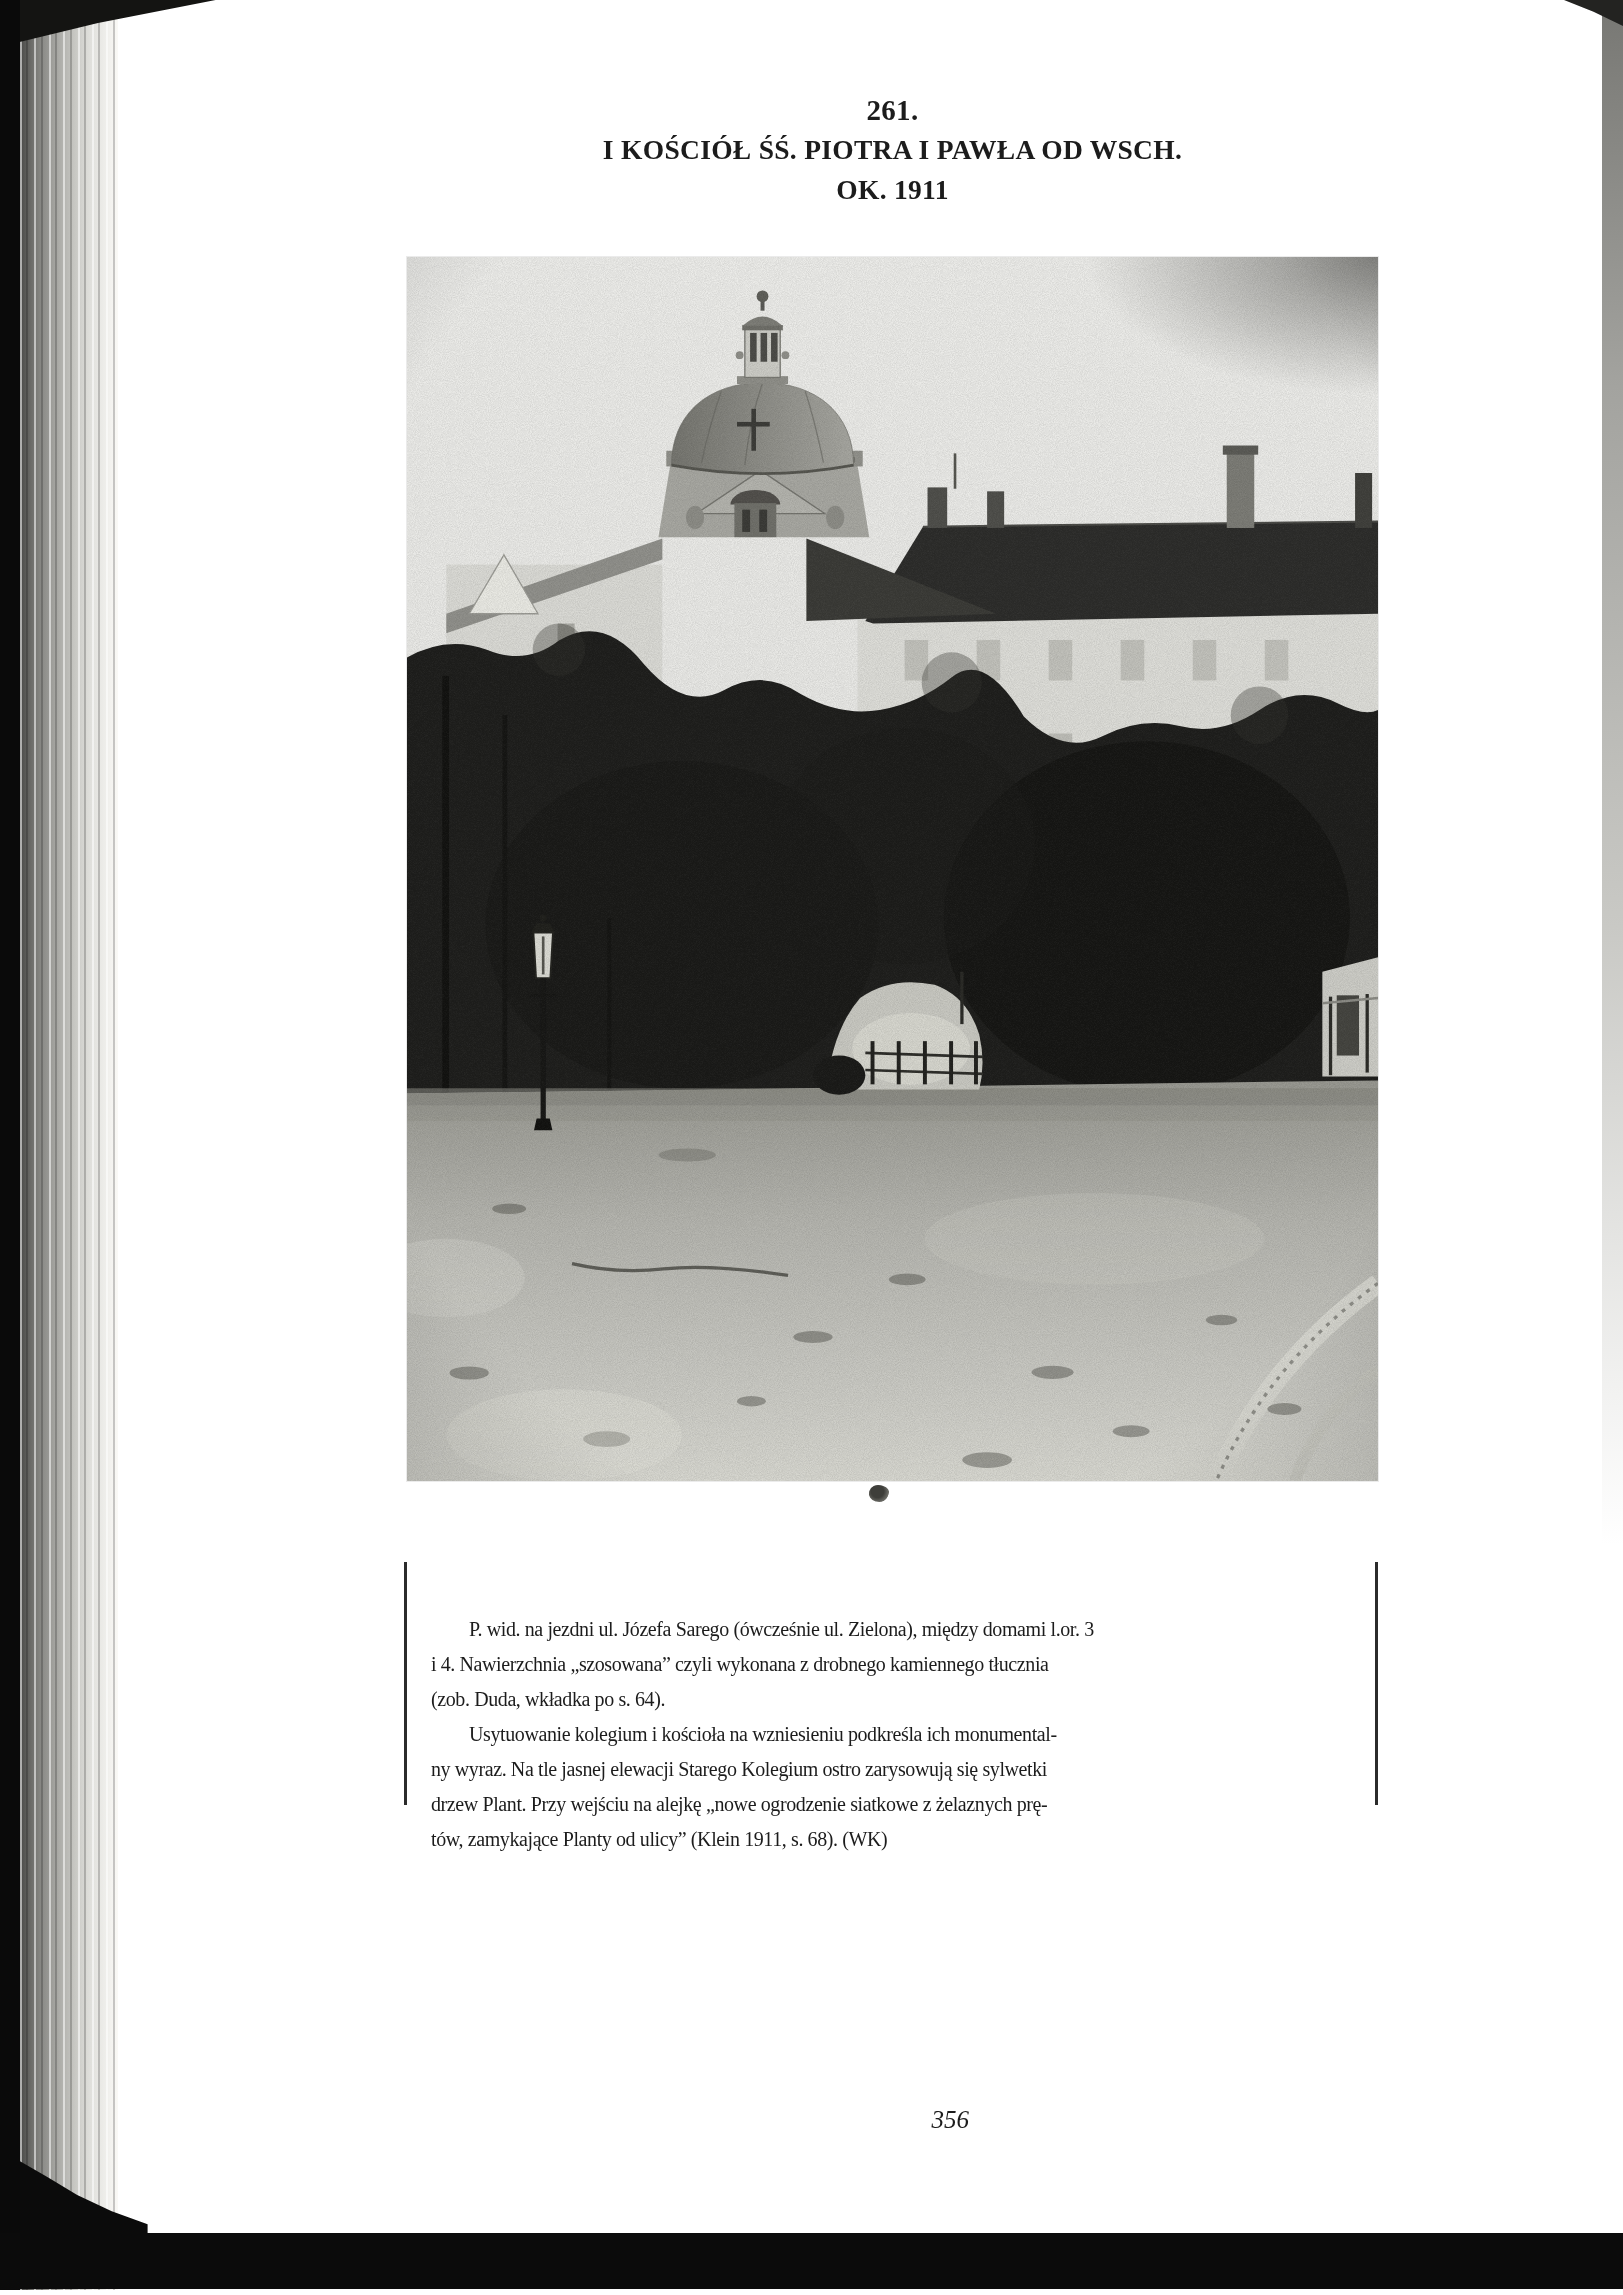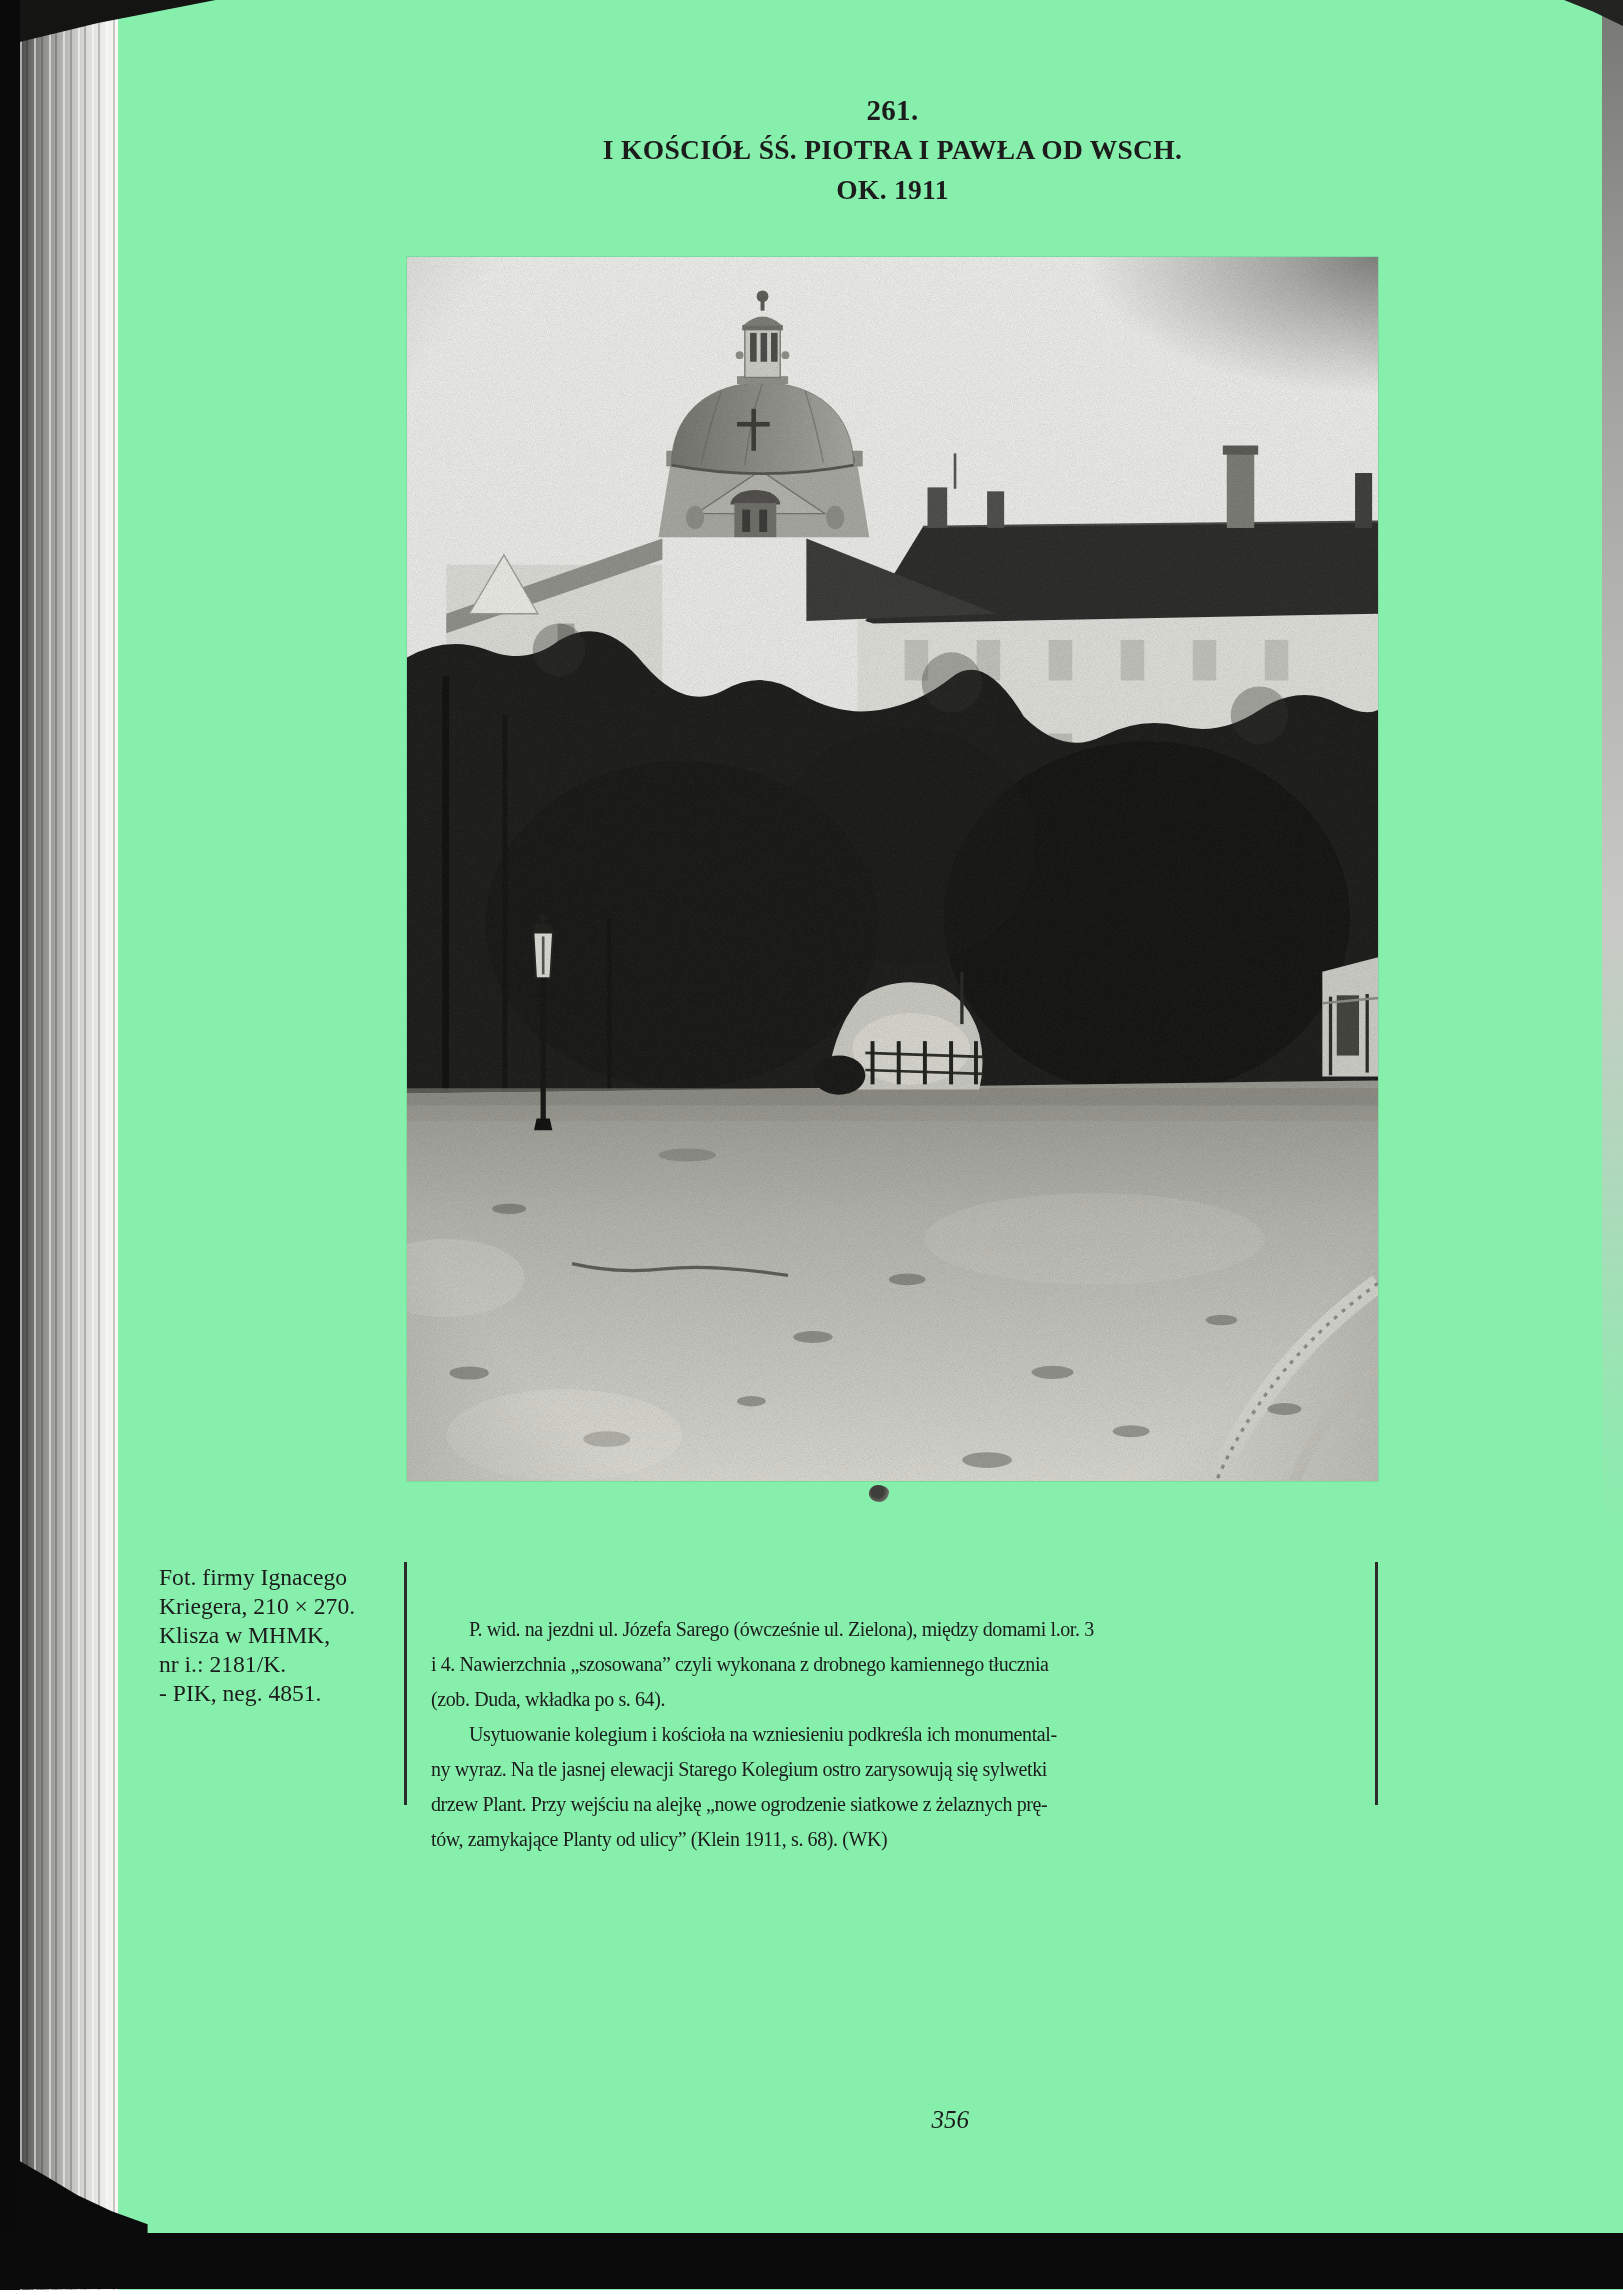--- a/index.html
+++ b/index.html
@@ -1,16 +1,16 @@
 <!DOCTYPE html>
 <html style="font-size:10.5px"><head>
 <meta charset="utf-8">
 <style>
   html,body{margin:0;padding:0;background:#e8e8e6;}
-  .page{position:relative;width:1623px;height:2295px;background:#86efac;overflow:hidden;
+  .page{position:relative;width:1623px;height:2295px;background:#ffffff;overflow:hidden;
         font-family:"Liberation Serif", serif;color:#1c1c1c;}
   .abs{position:absolute;}
   
   .spine{left:0;top:0;width:19.6px;height:2295px;background:#0a0a0a;}
   .edge-streaks{left:19.6px;top:0;width:98px;height:2295px;
     background-image:
       repeating-linear-gradient(90deg, rgba(255,255,255,.55) 0 2px, rgba(0,0,0,0) 2px 6.5px, rgba(0,0,0,.20) 6.5px 8.5px, rgba(0,0,0,0) 8.5px 14.4px),
       linear-gradient(90deg,#4a4a48 0%,#8a8a86 22%,#b5b5b1 45%,#dededa 70%,#faf9f6 100%);}
   .corner-tl{left:19.6px;top:0;width:196px;height:42px;background:#141412;
     clip-path:polygon(0 0,100% 0,40% 55%,0 100%);}
@@ -265,27 +265,20 @@
       </g>
 
       <rect x="0" y="0" width="1483" height="1870" filter="url(#grainD)" opacity=".18"></rect>
       <rect x="0" y="0" width="1483" height="1870" filter="url(#grainL)" opacity=".10"></rect>
       <rect x="0" y="0" width="1483" height="1870" fill="url(#vigG)" opacity=".6"></rect>
     </svg>
   </figure>
 
   <div class="abs smudge"></div>
 
-  <aside class="abs sidenote">
-    <div>Fot. firmy Ignacego</div>
-    <div>Kriegera, 210 × 270.</div>
-    <div>Klisza w MHMK,</div>
-    <div>nr i.: 2181/K.</div>
-    <div>- PIK, neg. 4851.</div>
-  </aside>
 
   <div class="abs rule rule-left"></div>
   <div class="abs rule rule-right"></div>
 
   <main class="abs body-text">
     <div class="indent">P. wid. na jezdni ul. Józefa Sarego (ówcześnie ul. Zielona), między domami l.or. 3</div>
     <div>i 4. Nawierzchnia „szosowana” czyli wykonana z drobnego kamiennego tłucznia</div>
     <div>(zob. Duda, wkładka po s. 64).</div>
     <div class="indent">Usytuowanie kolegium i kościoła na wzniesieniu podkreśla ich monumental-</div>
     <div>ny wyraz. Na tle jasnej elewacji Starego Kolegium ostro zarysowują się sylwetki</div>

